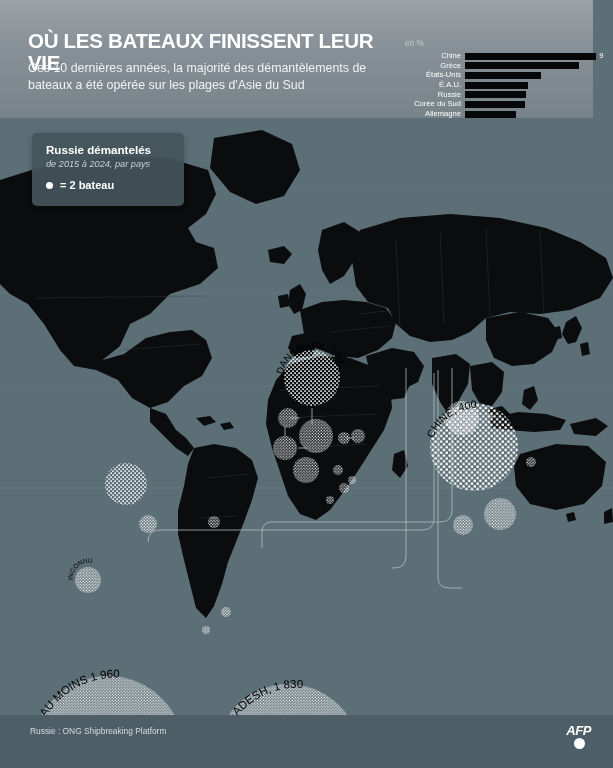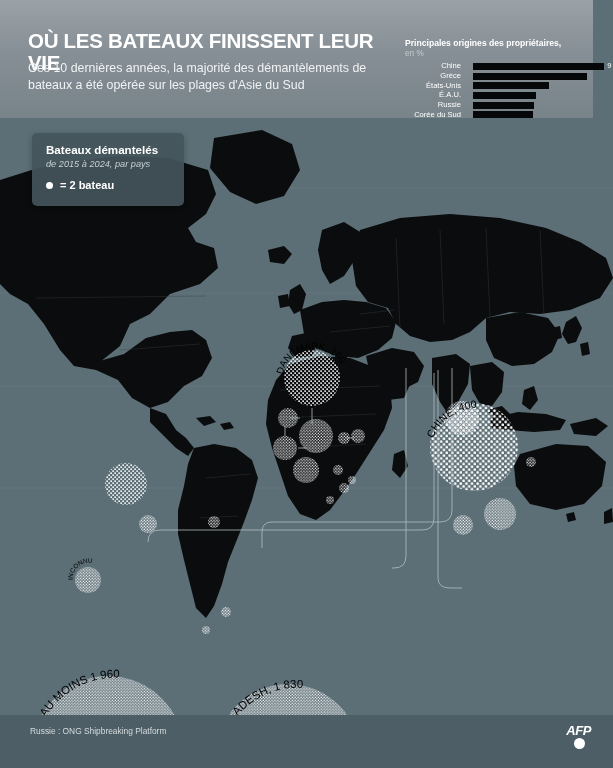--- a/index.html
+++ b/index.html
@@ -18,21 +18,21 @@
             font-size:12.4px;color:#f0f3f4;line-height:1.35;font-weight:400;}
 
   
   .chartbox{position:absolute;left:405px;top:38px;width:200px;height:122px;}
   .chart-title{font-size:8.6px;color:#ffffff;font-weight:bold;line-height:1.2;
                width:198px;}
   .chart-sub{font-size:8.2px;color:#c3ccd1;font-style:normal;line-height:1.2;margin-top:1px;}
   .bars{position:relative;margin-top:3px;}
   .barrow{display:flex;align-items:center;height:8.6px;margin-bottom:1.1px;}
   .barlabel{width:56px;text-align:right;font-size:7.6px;color:#ffffff;
-            padding-right:12px;line-height:8.6px;white-space:nowrap;}
+            padding-right:4px;line-height:8.6px;white-space:nowrap;}
   .barwrap{position:relative;flex:1;height:8.6px;}
   .bar{position:absolute;left:0;top:0.7px;height:7px;background:#050608;}
   .barval{position:absolute;top:0;font-size:7.6px;color:#ffffff;line-height:8.6px;}
 
   
   .map{position:absolute;left:0;top:118px;width:613px;height:597px;overflow:hidden;
        background:#5c6e76;}
   .map svg{position:absolute;left:0;top:0;}
 
   
@@ -58,21 +58,20 @@
 </head>
 <body>
 
 <div id="stage">
 
   <div class="header">
     <div class="title">OÙ LES BATEAUX FINISSENT LEUR VIE</div>
     <div class="subtitle">Ces 10 dernières années, la majorité des démantèlements de bateaux a été opérée sur les plages d'Asie du Sud</div>
 
     <div class="chartbox">
-      <div class="chart-title">Principales origines des propriétaires,</div>
       <div class="chart-sub">en %</div>
       <div class="bars" id="bars">
           <div class="barrow">
             <div class="barlabel">Chine</div>
             <div class="barwrap">
               <div class="bar" style="width: 131.25px; background: rgb(6, 7, 9);"></div>
               <span class="barval" style="left: 134.25px;">9</span>
             </div>
           </div>
           <div class="barrow">
@@ -354,21 +353,21 @@
           <textPath href="#p-tr" startOffset="5%">TURQUIE, 880</textPath>
         </text>
         <text font-size="10.6">
           <textPath href="#p-pk" startOffset="5%">PAKISTAN, 730</textPath>
         </text>
       </g>
     </svg>
   </div>
 
   <div class="legend">
-    <div class="legend-title">Bateaux démantelés</div>
+    <div class="legend-title">Russie démantelés</div>
     <div class="legend-sub">de 2015 à 2024, par pays</div>
     <div class="legend-key">
       <span class="legend-dot"></span>
       <span class="legend-keytxt">= 2 bateau</span>
     </div>
   </div>
 
   <div class="footer">
     <div class="src">Russie : ONG Shipbreaking Platform</div>
     <div class="afp">

